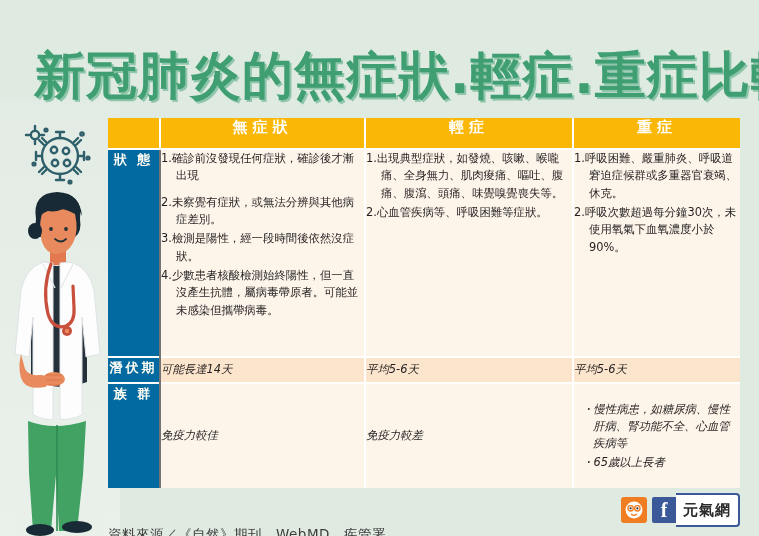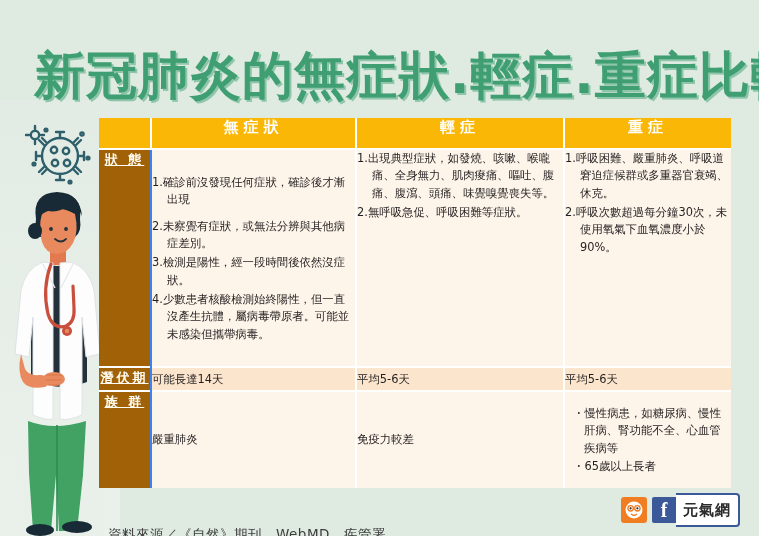--- a/index.html
+++ b/index.html
@@ -30,21 +30,21 @@
   }
 
   
   .virus{position:absolute;left:22px;top:118px;width:76px;height:72px;}
 
   
   .doctor{position:absolute;left:6px;top:185px;width:104px;height:351px;}
 
   
   .table{
-    position:absolute;left:99px;top:118px;width:632px;height:370px;
+    position:absolute;left:108px;top:118px;width:632px;height:370px;
     border-collapse:collapse;
     table-layout:fixed;
   }
   .table td,.table th{vertical-align:top;padding:0;}
   col.c0{width:52px}
   col.c1{width:205px}
   col.c2{width:208px}
   col.c3{width:167px}
 
   .hdr{
@@ -54,49 +54,48 @@
     font-size:15px;font-weight:bold;
     text-align:center;
     letter-spacing:5px;
     vertical-align:middle;
     border-right:2px solid #fff;
   }
   .hdr.blank{border-right:2px solid #fff;}
   .hdr.last{border-right:none;}
 
   .rowlab{
-    background:#a16207;
+    background:#0369a1;
     color:#fffdf3;
     font-size:13px;font-weight:bold;
     text-align:center;
     vertical-align:middle;
     letter-spacing:3px;
     line-height:1.5;
     border-top:2px solid #ffffff;
-    border-right:2px solid #3b82f6;
-    text-decoration:underline;
+    border-right:2px solid #737373;
   }
   .cell{
     font-size:11.4px;
     line-height:1.52;
     color:#231f20;
     padding:6px 8px 6px 9px;
     border-right:2px solid #ffffff;
     border-top:2px solid #ffffff;
   }
   .cell.last{border-right:none;}
-  .cell.mid{vertical-align:middle;}
+  .cell.mid{vertical-align:middle;font-style:italic;}
   .shadeA{background:#fdf5ea;}
   .shadeB{background:#fbe5cd;}
 
   .num-list{margin:0;padding:0;list-style:none;}
   .num-list li{
     padding-left:15px;text-indent:-15px;margin-bottom:2px;
   }
-  .num-list li.gap{margin-bottom:9px;margin-top:24px;}
+  .num-list li.gap{margin-bottom:9px;}
   .dot-list{margin:8px;padding:0;list-style:none;}
   .dot-list li{padding-left:11px;text-indent:-11px;margin-bottom:1px;}
 
   
   .source{
     position:absolute;left:108px;top:526px;
     font-size:13.5px;color:#3c3c3c;letter-spacing:.5px;
   }
   .logo-wrap{
     position:absolute;right:19px;top:497px;
@@ -222,21 +221,21 @@
         <ol class="num-list">
           <li class="gap">1.<span>確診前沒發現任何症狀，確診後才漸出現</span></li>
           <li>2.<span>未察覺有症狀，或無法分辨與其他病症差別。</span></li>
           <li>3.<span>檢測是陽性，經一段時間後依然沒症狀。</span></li>
           <li>4.<span>少數患者核酸檢測始終陽性，但一直沒產生抗體，屬病毒帶原者。可能並未感染但攜帶病毒。</span></li>
         </ol>
       </td>
       <td class="cell shadeA">
         <ol class="num-list">
           <li>1.<span>出現典型症狀，如發燒、咳嗽、喉嚨痛、全身無力、肌肉痠痛、嘔吐、腹痛、腹瀉、頭痛、味覺嗅覺喪失等。</span></li>
-          <li>2.<span>無呼吸急促、呼吸困難等症狀。</span></li>
+          <li>2.<span>心血管疾病等、呼吸困難等症狀。</span></li>
         </ol>
       </td>
       <td class="cell shadeA last">
         <ol class="num-list">
           <li>1.<span>呼吸困難、嚴重肺炎、呼吸道窘迫症候群或多重器官衰竭、休克。</span></li>
           <li>2.<span>呼吸次數超過每分鐘30次，未使用氧氣下血氧濃度小於90%。</span></li>
         </ol>
       </td>
     </tr>
 
@@ -244,21 +243,21 @@
       <td class="rowlab">潛伏期</td>
       <td class="cell shadeB mid">可能長達14天</td>
       <td class="cell shadeB mid">平均5-6天</td>
       <td class="cell shadeB mid last">平均5-6天</td>
     </tr>
 
 
 
     <tr>
       <td class="rowlab">族 群</td>
-      <td class="cell shadeA mid">嚴重肺炎</td>
+      <td class="cell shadeA mid">免疫力較佳</td>
       <td class="cell shadeA mid">免疫力較差</td>
       <td class="cell shadeA mid last">
         <ul class="dot-list">
           <li>・<span>慢性病患，如糖尿病、慢性肝病、腎功能不全、心血管疾病等</span></li>
           <li>・<span>65歲以上長者</span></li>
         </ul>
       </td>
     </tr>
   </tbody>
 </table>

